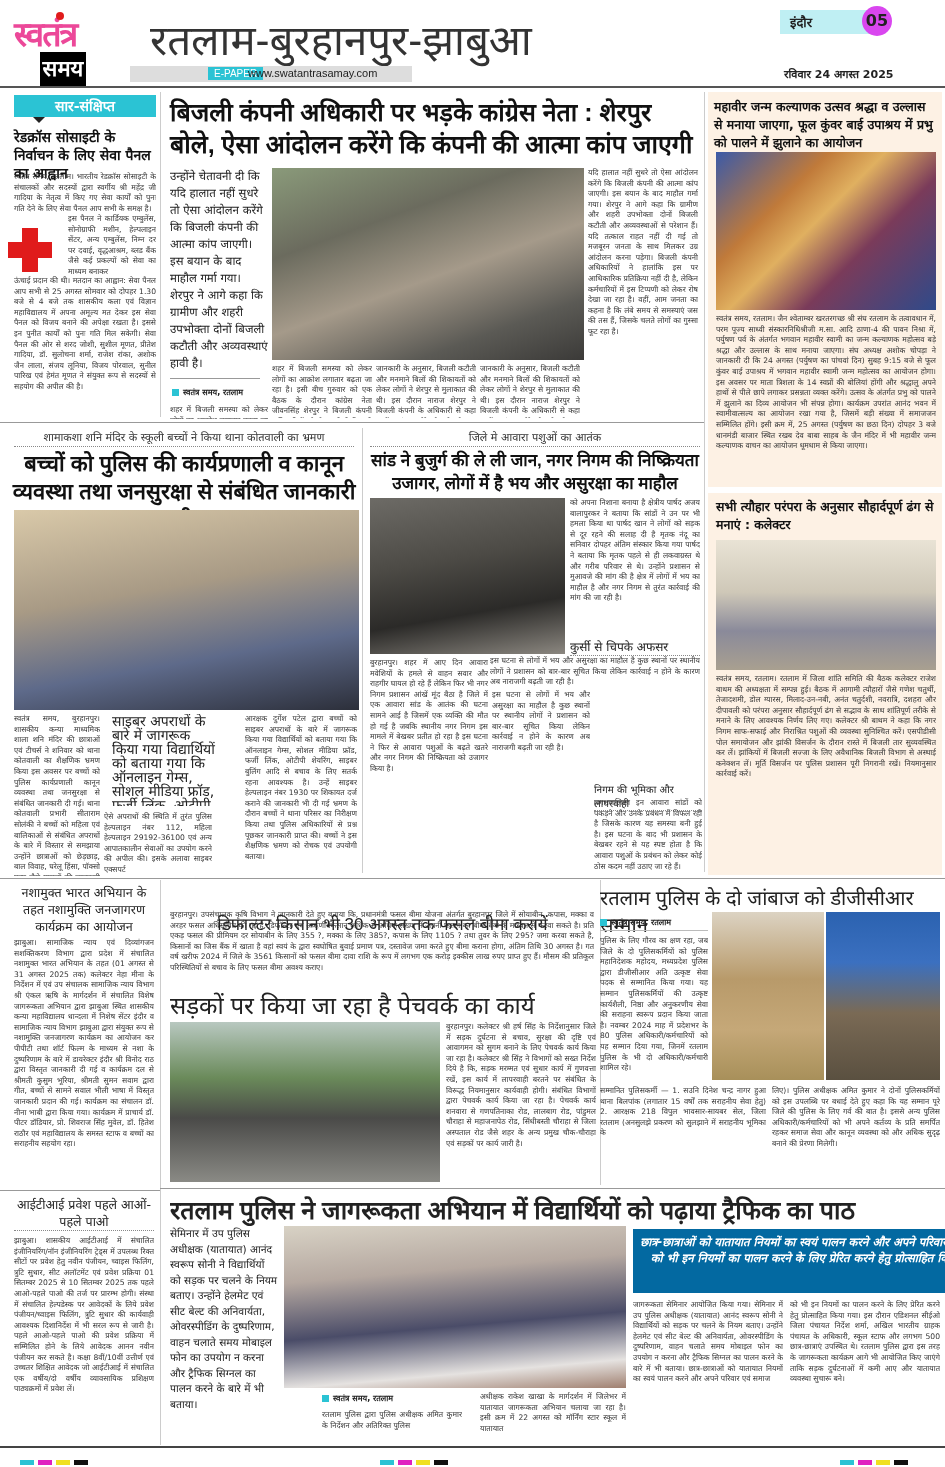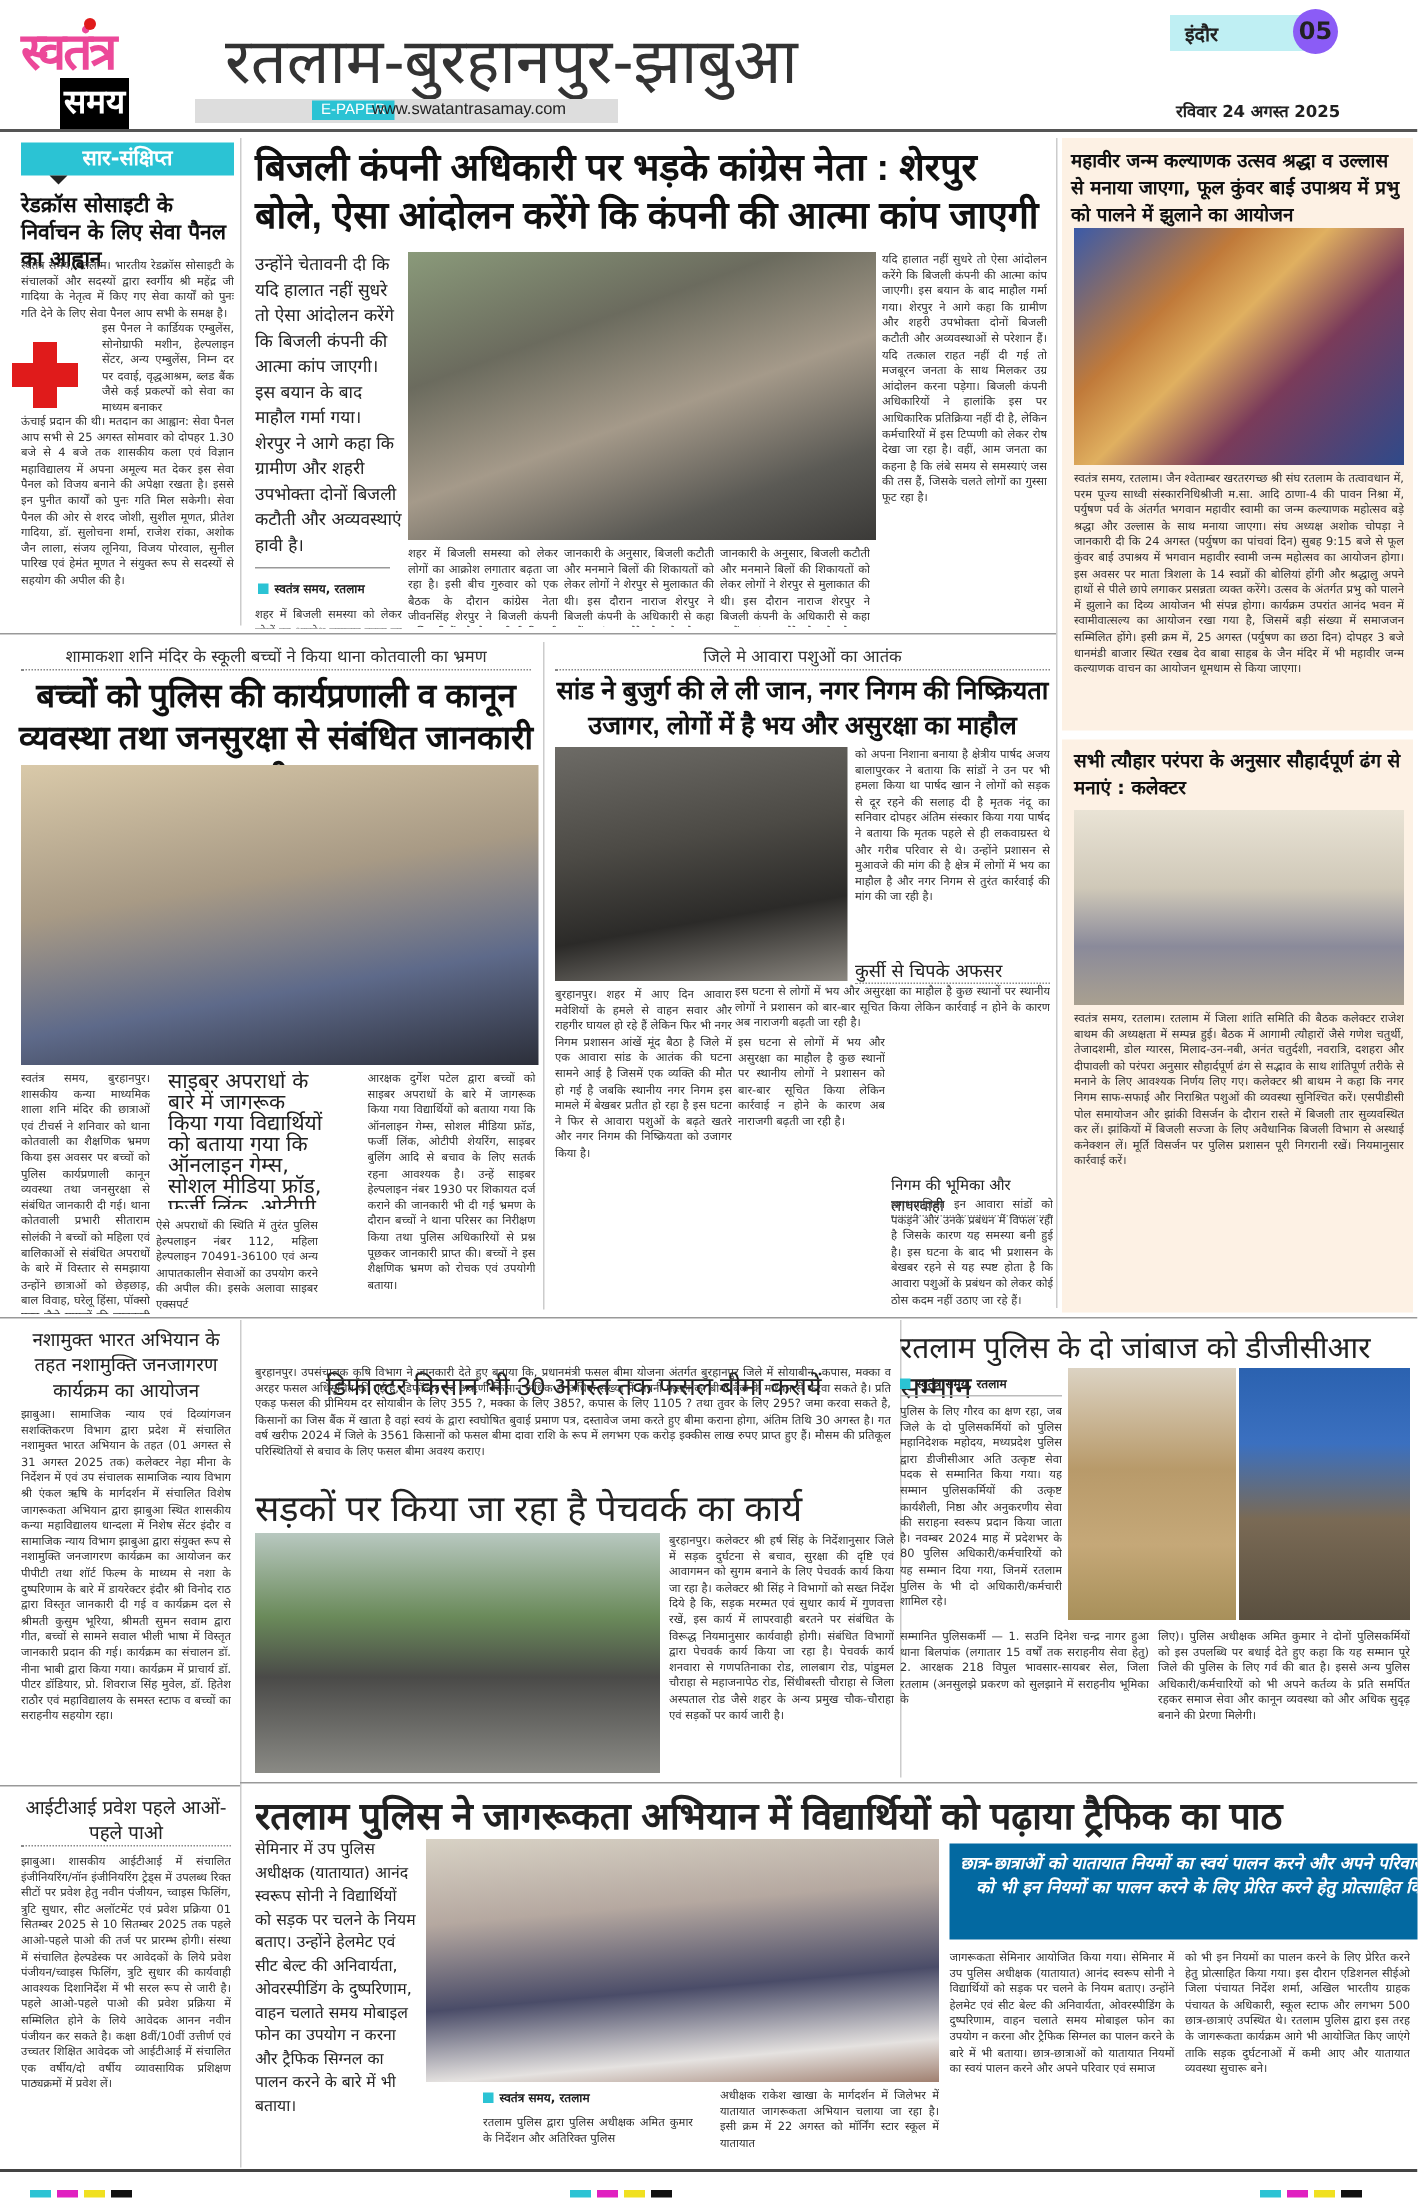--- a/index.html
+++ b/index.html
@@ -8,21 +8,21 @@
   .masthead { left: 0; top: 0; width: 945px; height: 88px; border-bottom: 2px solid #555; }
   .logo-top { left: 14px; top: 10px; font-size: 34px; font-weight: bold; color: #ec4899; font-family: "DejaVu Serif", serif; letter-spacing: -2px; }
   .logo-dot { left: 56px; top: 12px; width: 8px; height: 8px; border-radius: 50%; background: #e01b1b; }
   .logo-bottom { left: 40px; top: 52px; width: 46px; height: 34px; background: #000000; color: #fff; font-size: 22px; font-weight: bold; text-align: center; line-height: 34px; }
   .region-title { left: 150px; top: 10px; width: 270px; font-size: 42px; color: #333; font-family: "Liberation Sans", sans-serif; white-space: nowrap; }
   .epaper-bar { left: 130px; top: 66px; width: 282px; height: 16px; background: #ddd; }
   .epaper-tag { left: 208px; top: 67px; background: #2bc3d4; color: #fff; font-size: 10px; padding: 1px 6px; font-family: "Liberation Sans", sans-serif; }
   .epaper-url { left: 248px; top: 67px; font-size: 11px; color: #222; font-family: "Liberation Sans", sans-serif; }
   .city-box { left: 780px; top: 10px; width: 90px; height: 24px; background: #bfeff3; }
   .city-label { left: 790px; top: 13px; font-size: 13px; font-weight: bold; color: #222; }
-  .page-num { left: 862px; top: 6px; width: 30px; height: 30px; border-radius: 50%; background: #8b5cf6; font-size: 16px; font-weight: bold; text-align: center; line-height: 30px; }
+  .page-num { left: 862px; top: 6px; width: 30px; height: 30px; border-radius: 50%; background: #d946ef; font-size: 16px; font-weight: bold; text-align: center; line-height: 30px; }
   .date-label { left: 784px; top: 66px; font-size: 11px; color: #222; font-weight: bold; }
 
   .col-divider { background: #ccc; width: 1px; }
   .hline { background: #999; height: 1px; }
 
   .sar-box { left: 14px; top: 95px; width: 142px; height: 22px; background: #2bc3d4; color: #fff; font-size: 14px; font-weight: bold; text-align: center; line-height: 22px; }
   .sar-arrow { left: 33px; top: 117px; width: 0; height: 0; border-left: 6px solid transparent; border-right: 6px solid transparent; border-top: 6px solid #222; }
   .h-small-bold { font-size: 14px; font-weight: bold; line-height: 18px; color: #111; }
   .body-text { font-size: 7.6px; line-height: 10.6px; color: #333; text-align: justify; overflow: hidden; }
   .red-cross-v { left: 22px; top: 228px; width: 16px; height: 44px; background: #e01b1b; }
@@ -99,21 +99,21 @@
 <div class="abs h-small-bold" style="left:716px;top:498px;width:220px;font-size:12.5px;line-height:18px;">सभी त्यौहार परंपरा के अनुसार सौहार्दपूर्ण ढंग से मनाएं : कलेक्टर</div>
 <div class="abs photo photo-meeting" style="left:716px;top:540px;width:220px;height:130px;" title="peace-committee-meeting-photo"></div>
 <div class="abs body-text" style="left:716px;top:674px;width:220px;height:196px;">स्वतंत्र समय, रतलाम। रतलाम में जिला शांति समिति की बैठक कलेक्टर राजेश बाथम की अध्यक्षता में सम्पन्न हुई। बैठक में आगामी त्यौहारों जैसे गणेश चतुर्थी, तेजादशमी, डोल ग्यारस, मिलाद-उन-नबी, अनंत चतुर्दशी, नवरात्रि, दशहरा और दीपावली को परंपरा अनुसार सौहार्दपूर्ण ढंग से सद्भाव के साथ शांतिपूर्ण तरीके से मनाने के लिए आवश्यक निर्णय लिए गए। कलेक्टर श्री बाथम ने कहा कि नगर निगम साफ-सफाई और निराश्रित पशुओं की व्यवस्था सुनिश्चित करें। एसपीडीसी पोल समायोजन और झांकी विसर्जन के दौरान रास्ते में बिजली तार सुव्यवस्थित कर लें। झांकियों में बिजली सज्जा के लिए अवैधानिक बिजली विभाग से अस्थाई कनेक्शन लें। मूर्ति विसर्जन पर पुलिस प्रशासन पूरी निगरानी रखें। नियमानुसार कार्रवाई करें।</div>
 
 <div class="abs hline" style="left:0;top:422px;width:704px;"></div>
 <div class="abs kicker" style="left:14px;top:429px;width:340px;">शामाकशा शनि मंदिर के स्कूली बच्चों ने किया थाना कोतवाली का भ्रमण</div>
 <div class="abs sub-headline" style="left:8px;top:450px;width:352px;">बच्चों को पुलिस की कार्यप्रणाली व कानून व्यवस्था तथा जनसुरक्षा से संबंधित जानकारी दी</div>
 <div class="abs photo photo-class" style="left:14px;top:510px;width:345px;height:200px;" title="children-at-police-station-photo"></div>
 <div class="abs body-text" style="left:14px;top:714px;width:86px;height:162px;">स्वतंत्र समय, बुरहानपुर। शासकीय कन्या माध्यमिक शाला शनि मंदिर की छात्राओं एवं टीचर्स ने शनिवार को थाना कोतवाली का शैक्षणिक भ्रमण किया इस अवसर पर बच्चों को पुलिस कार्यप्रणाली कानून व्यवस्था तथा जनसुरक्षा से संबंधित जानकारी दी गई। थाना कोतवाली प्रभारी सीताराम सोलंकी ने बच्चों को महिला एवं बालिकाओं से संबंधित अपराधों के बारे में विस्तार से समझाया उन्होंने छात्राओं को छेड़छाड़, बाल विवाह, घरेलू हिंसा, पॉक्सो एक्ट जैसे मामलों की जानकारी दी तथा</div>
 <div class="abs pull-quote" style="left:112px;top:714px;width:108px;height:92px;overflow:hidden;font-size:14px;line-height:14px;">साइबर अपराधों के बारे में जागरूक किया गया विद्यार्थियों को बताया गया कि ऑनलाइन गेम्स, सोशल मीडिया फ्रॉड, फर्जी लिंक, ओटीपी शेयरिंग न करें</div>
-<div class="abs body-text" style="left:104px;top:812px;width:108px;height:64px;">ऐसे अपराधों की स्थिति में तुरंत पुलिस हेल्पलाइन नंबर 112, महिला हेल्पलाइन 70491-36100 एवं अन्य आपातकालीन सेवाओं का उपयोग करने की अपील की। इसके अलावा साइबर एक्सपर्ट</div>
+<div class="abs body-text" style="left:104px;top:812px;width:108px;height:64px;">ऐसे अपराधों की स्थिति में तुरंत पुलिस हेल्पलाइन नंबर 112, महिला हेल्पलाइन 29192-36100 एवं अन्य आपातकालीन सेवाओं का उपयोग करने की अपील की। इसके अलावा साइबर एक्सपर्ट</div>
 <div class="abs body-text" style="left:245px;top:714px;width:112px;height:162px;">आरक्षक दुर्गेश पटेल द्वारा बच्चों को साइबर अपराधों के बारे में जागरूक किया गया विद्यार्थियों को बताया गया कि ऑनलाइन गेम्स, सोशल मीडिया फ्रॉड, फर्जी लिंक, ओटीपी शेयरिंग, साइबर बुलिंग आदि से बचाव के लिए सतर्क रहना आवश्यक है। उन्हें साइबर हेल्पलाइन नंबर 1930 पर शिकायत दर्ज कराने की जानकारी भी दी गई भ्रमण के दौरान बच्चों ने थाना परिसर का निरीक्षण किया तथा पुलिस अधिकारियों से प्रश्न पूछकर जानकारी प्राप्त की। बच्चों ने इस शैक्षणिक भ्रमण को रोचक एवं उपयोगी बताया।</div>
 <div class="abs col-divider" style="left:362px;top:428px;height:445px;"></div>
 
 <div class="abs kicker" style="left:370px;top:429px;width:330px;">जिले मे आवारा पशुओं का आतंक</div>
 <div class="abs sub-headline" style="left:368px;top:449px;width:334px;font-size:17px;line-height:23px;">सांड ने बुजुर्ग की ले ली जान, नगर निगम की निष्क्रियता उजागर, लोगों में है भय और असुरक्षा का माहौल</div>
 <div class="abs photo photo-bull" style="left:370px;top:498px;width:195px;height:156px;" title="bull-on-street-photo"></div>
 <div class="abs body-text" style="left:570px;top:498px;width:130px;height:136px;">को अपना निशाना बनाया है क्षेत्रीय पार्षद अजय बालापुरकर ने बताया कि सांडों ने उन पर भी हमला किया था पार्षद खान ने लोगों को सड़क से दूर रहने की सलाह दी है मृतक नंदू का सनिवार दोपहर अंतिम संस्कार किया गया पार्षद ने बताया कि मृतक पहले से ही लकवाग्रस्त थे और गरीब परिवार से थे। उन्होंने प्रशासन से मुआवजे की मांग की है क्षेत्र में लोगों में भय का माहौल है और नगर निगम से तुरंत कार्रवाई की मांग की जा रही है।</div>
 <div class="abs" style="left:570px;top:638px;width:130px;font-size:12px;border-bottom:1px dotted #888;">कुर्सी से चिपके अफसर</div>
 <div class="abs body-text" style="left:490px;top:656px;width:210px;height:30px;">इस घटना से लोगों में भय और असुरक्षा का माहौल है कुछ स्थानों पर स्थानीय लोगों ने प्रशासन को बार-बार सूचित किया लेकिन कार्रवाई न होने के कारण अब नाराजगी बढ़ती जा रही है।</div>
 <div class="abs body-text" style="left:370px;top:658px;width:118px;height:214px;">बुरहानपुर। शहर में आए दिन आवारा मवेशियों के हमले से वाहन सवार और राहगीर घायल हो रहे हैं लेकिन फिर भी नगर निगम प्रशासन आंखें मूंद बैठा है जिले में एक आवारा सांड के आतंक की घटना सामने आई है जिसमें एक व्यक्ति की मौत हो गई है जबकि स्थानीय नगर निगम इस मामले में बेखबर प्रतीत हो रहा है इस घटना ने फिर से आवारा पशुओं के बढ़ते खतरे और नगर निगम की निष्क्रियता को उजागर किया है।</div>

